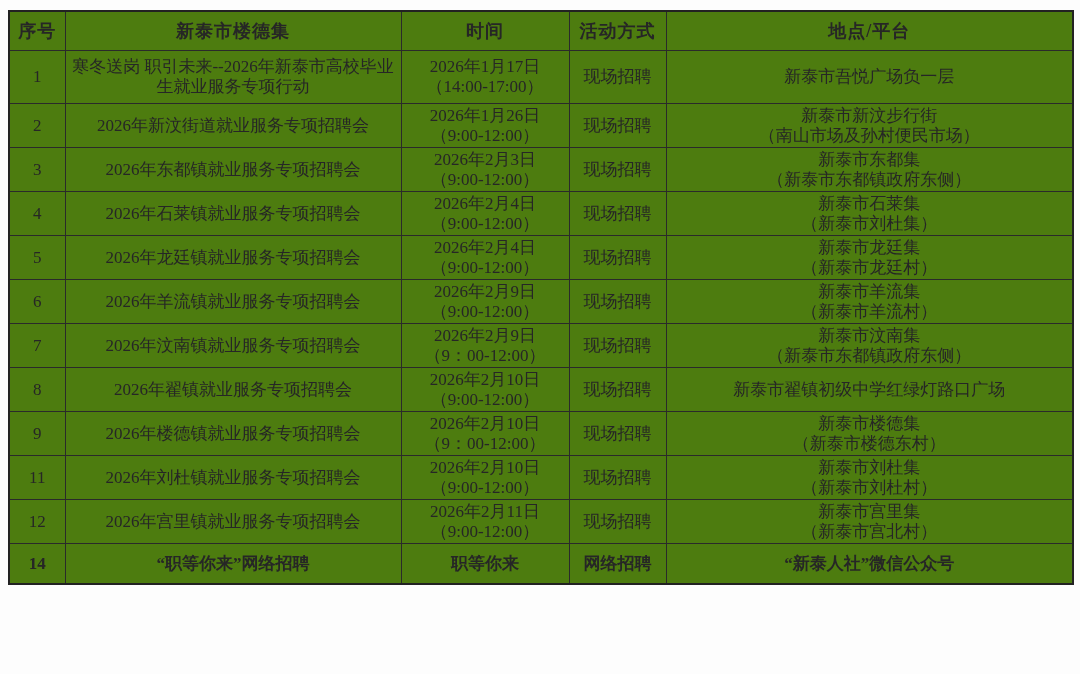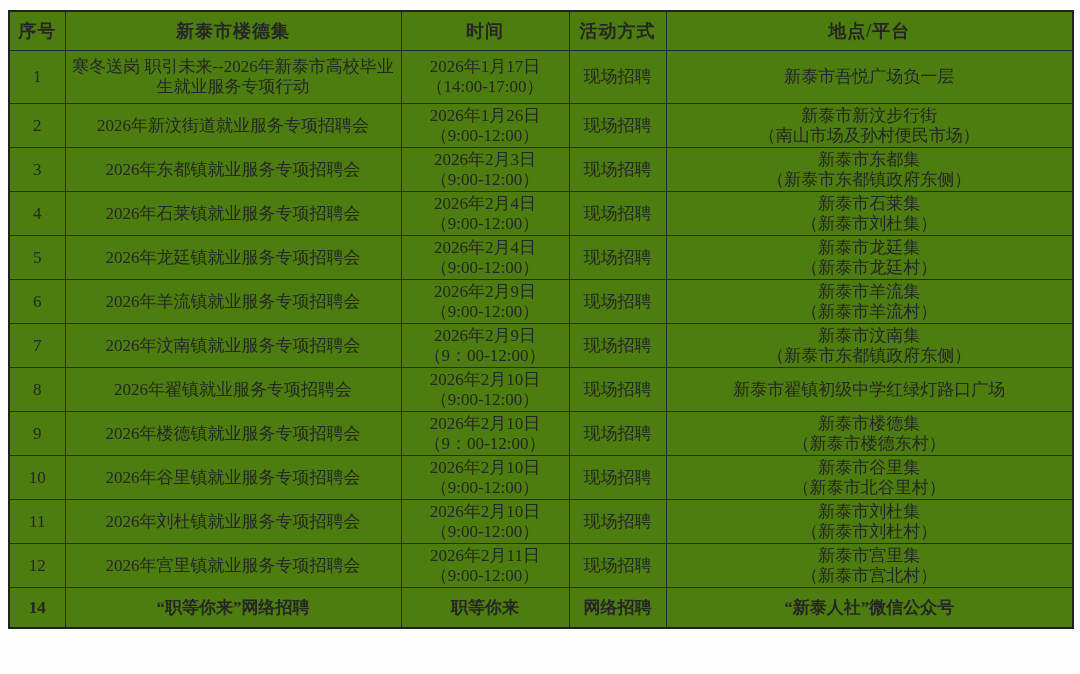--- a/index.html
+++ b/index.html
@@ -183,33 +183,20 @@
         <span class="line">2026年2月10日</span>
         <span class="line">（9：00-12:00）</span>
       </td>
       <td>现场招聘</td>
       <td>
         <span class="line">新泰市楼德集</span>
         <span class="line">（新泰市楼德东村）</span>
       </td>
     </tr>
     <tr>
-      <td>10</td>
-      <td>2026年谷里镇就业服务专项招聘会</td>
-      <td>
-        <span class="line">2026年2月10日</span>
-        <span class="line">（9:00-12:00）</span>
-      </td>
-      <td>现场招聘</td>
-      <td>
-        <span class="line">新泰市谷里集</span>
-        <span class="line">（新泰市北谷里村）</span>
-      </td>
-    </tr>
-    <tr>
       <td>11</td>
       <td>2026年刘杜镇就业服务专项招聘会</td>
       <td>
         <span class="line">2026年2月10日</span>
         <span class="line">（9:00-12:00）</span>
       </td>
       <td>现场招聘</td>
       <td>
         <span class="line">新泰市刘杜集</span>
         <span class="line">（新泰市刘杜村）</span>

